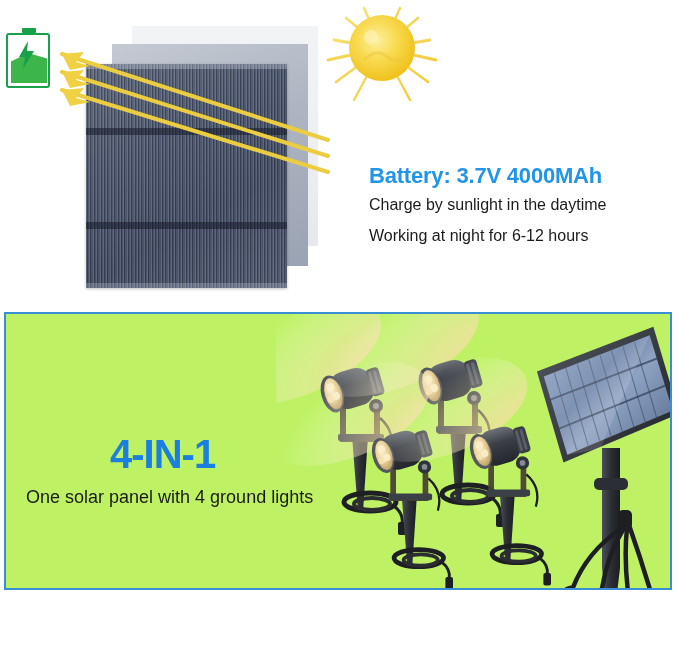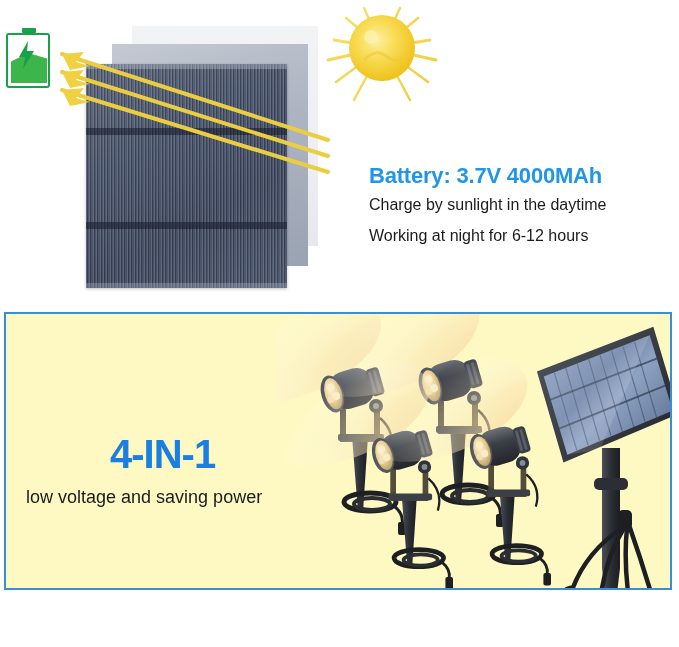--- a/index.html
+++ b/index.html
@@ -127,21 +127,21 @@
     white-space: nowrap;
   }
 
   
   #bottom-section {
     position: absolute;
     left: 4px; top: 312px;
     width: 668px; height: 278px;
     border: 2px solid #3a8fd4;
     box-sizing: border-box;
-    background: #fef9c3;
+    background: #bef264;
     overflow: hidden;
   }
   #four-in-one-heading {
     position: absolute;
     left: 104px; top: 118px;
     color: #1a7fe0;
     font-size: 40px;
     font-weight: bold;
     letter-spacing: -1px;
     line-height: 44px;
@@ -248,21 +248,21 @@
     <div class="sub-line">Charge by sunlight in the daytime</div>
     <div class="sub-line">Working at night for 6-12 hours</div>
   </div>
 </div>
 
 <div id="bottom-section">
 
   <div id="four-in-one-heading">4-IN-1</div>
 
   <div id="bottom-desc">
-    <div class="desc-line">low voltage and saving power</div>
+    <div class="desc-line">One solar panel with 4 ground lights</div>
   </div>
 
   <div id="lights-scene">
     <svg width="398" height="326" viewBox="0 0 398 326">
       <defs>
         <radialGradient id="beam" cx="100%" cy="100%" r="100%">
           <stop offset="0%" stop-color="#f6d99a" stop-opacity="0.95"></stop>
           <stop offset="45%" stop-color="#f8e3b4" stop-opacity="0.5"></stop>
           <stop offset="100%" stop-color="#ffffff" stop-opacity="0"></stop>
         </radialGradient>

